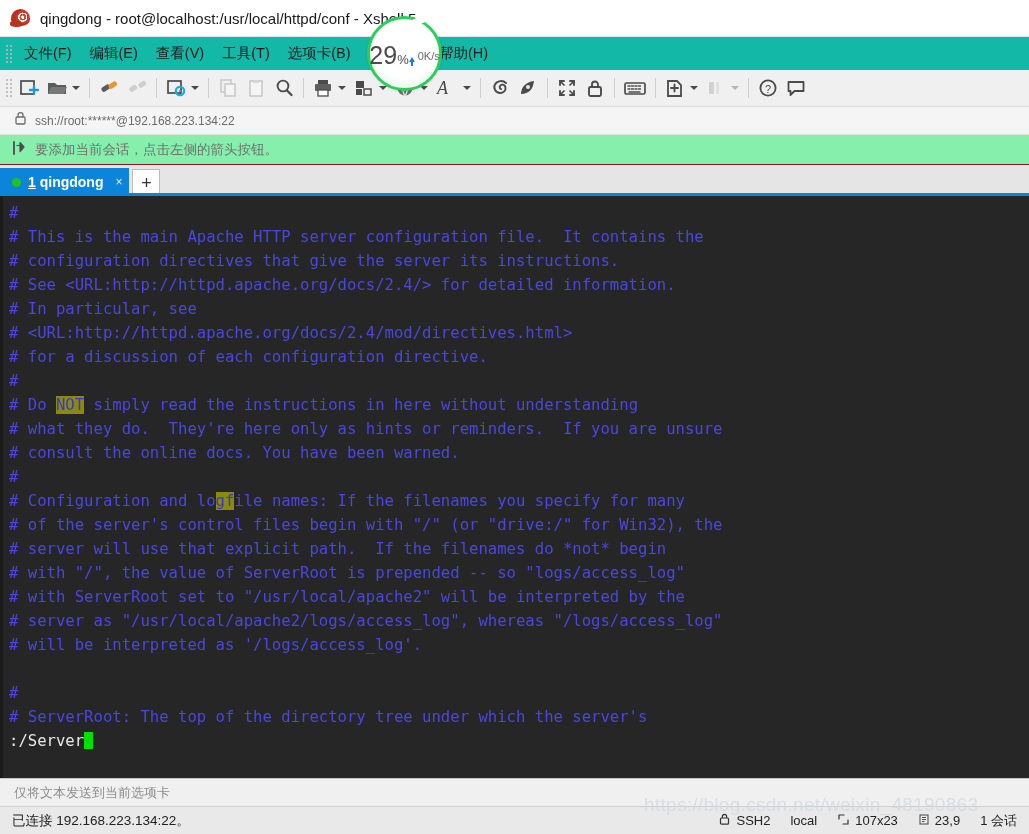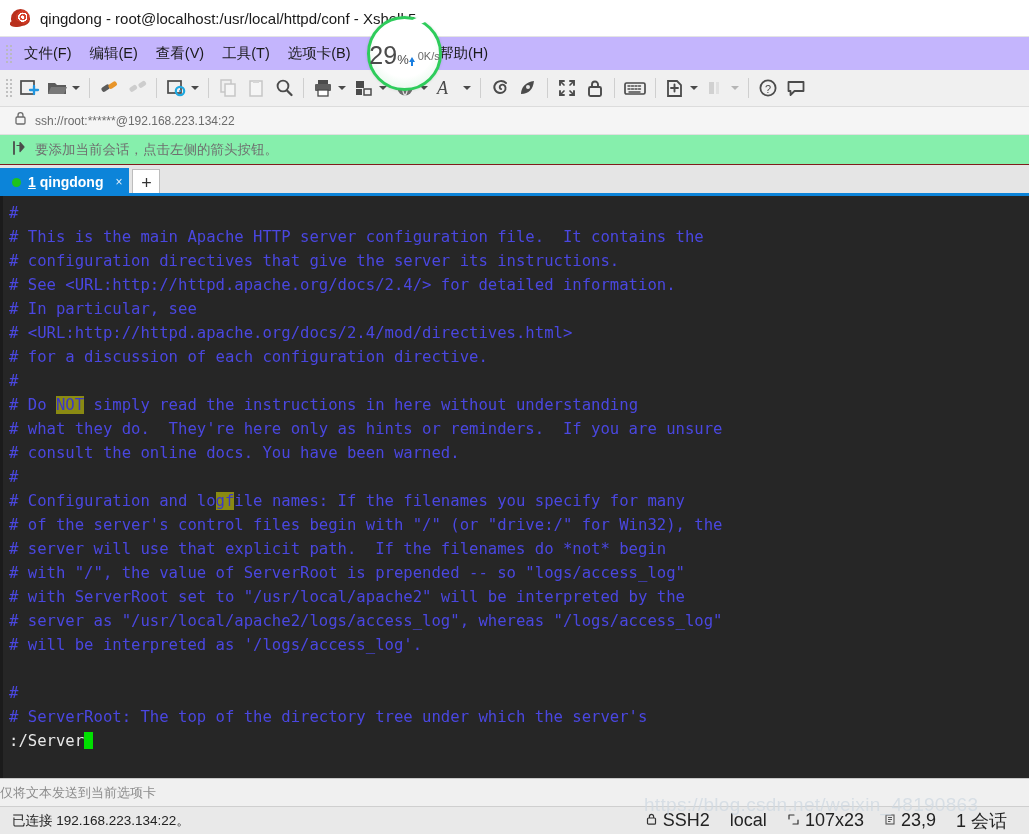--- a/index.html
+++ b/index.html
@@ -45,21 +45,21 @@
   }
   .titlebar-text {
     font-size: 15px;
     color: #1a1a1a;
     white-space: nowrap;
   }
 
   
   .menubar {
     height: 34px; min-height: 34px;
-    background: #c4b5fd;
+    background: #14b8a6;
     display: flex; align-items: center;
     border-top: 1px solid #e4e4e4;
     position: relative;
   }
   .grip {
     width: 9px; height: 22px;
     margin: 0 2px 0 4px;
     background-image: radial-gradient(#b8b8b8 40%, transparent 41%);
     background-size: 4px 4px;
     background-position: 1px 1px;
@@ -202,38 +202,39 @@
     background: #00e000;
     vertical-align: -3px;
   }
 
   
   .sendbar {
     height: 28px; min-height: 28px;
     background: #f0f0f0;
     border-top: 1px solid #c8c8c8;
     display: flex; align-items: center;
+    padding-left: 14px;
   }
   .sendbar-text { font-size: 13px; color: #8d8d8d; }
 
   
   .statusbar {
     height: 28px; min-height: 28px;
     background: #e9e9e9;
     border-top: 1px solid #cfcfcf;
     display: flex; align-items: center;
     position: relative;
     padding-left: 12px;
   }
   .status-left { font-size: 13.5px; color: #222; }
   .status-right {
     margin-left: auto;
     display: flex; align-items: center;
-    font-size: 18px; color: #222;
-    padding-right: 12px;
+    font-size: 13px; color: #222;
+    padding-right: 2px;
     text-align: center;
   }
   .status-cell {
     display: flex; align-items: center;
     padding: 0 10px;
     white-space: nowrap;
   }
   .status-cell .sico { margin-right: 5px; display: block; }
 
   

